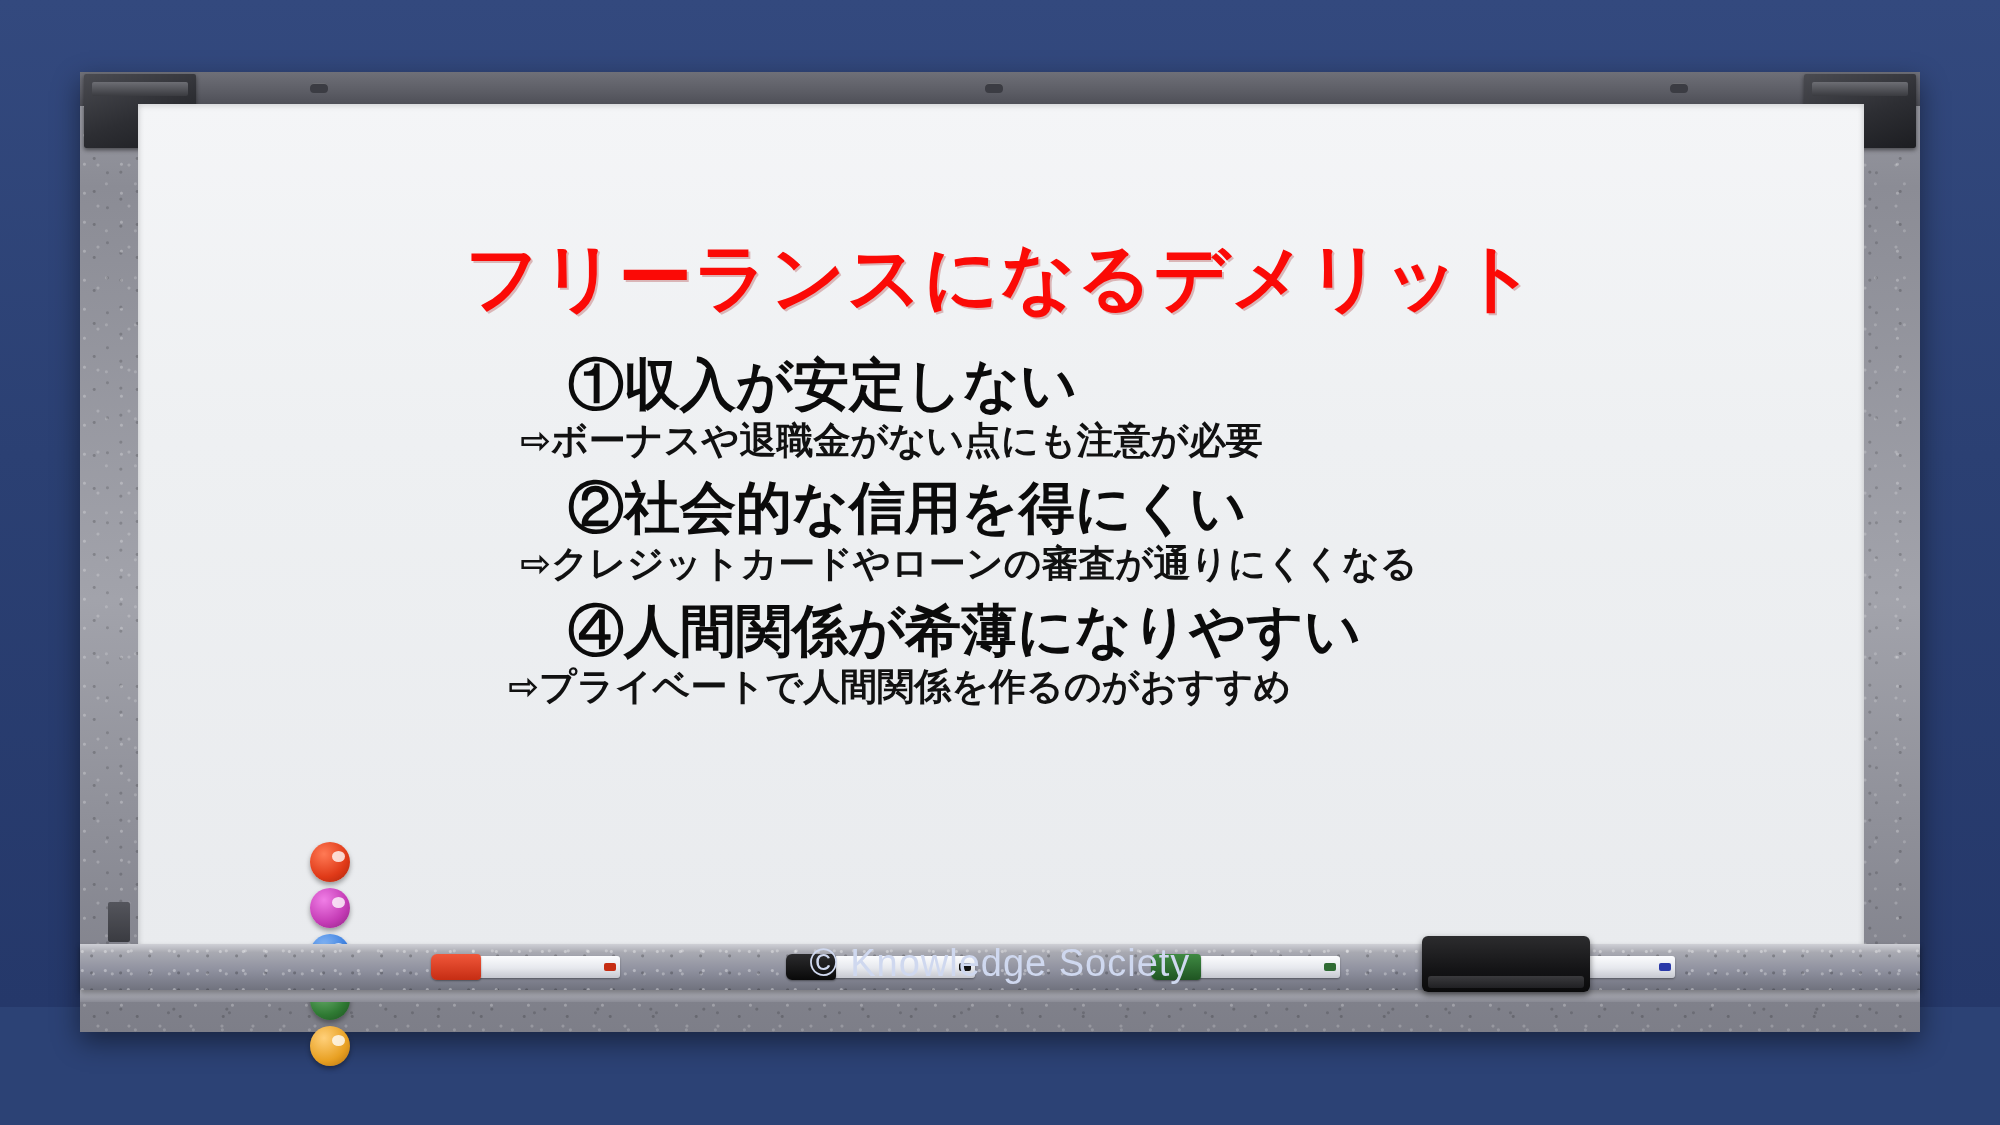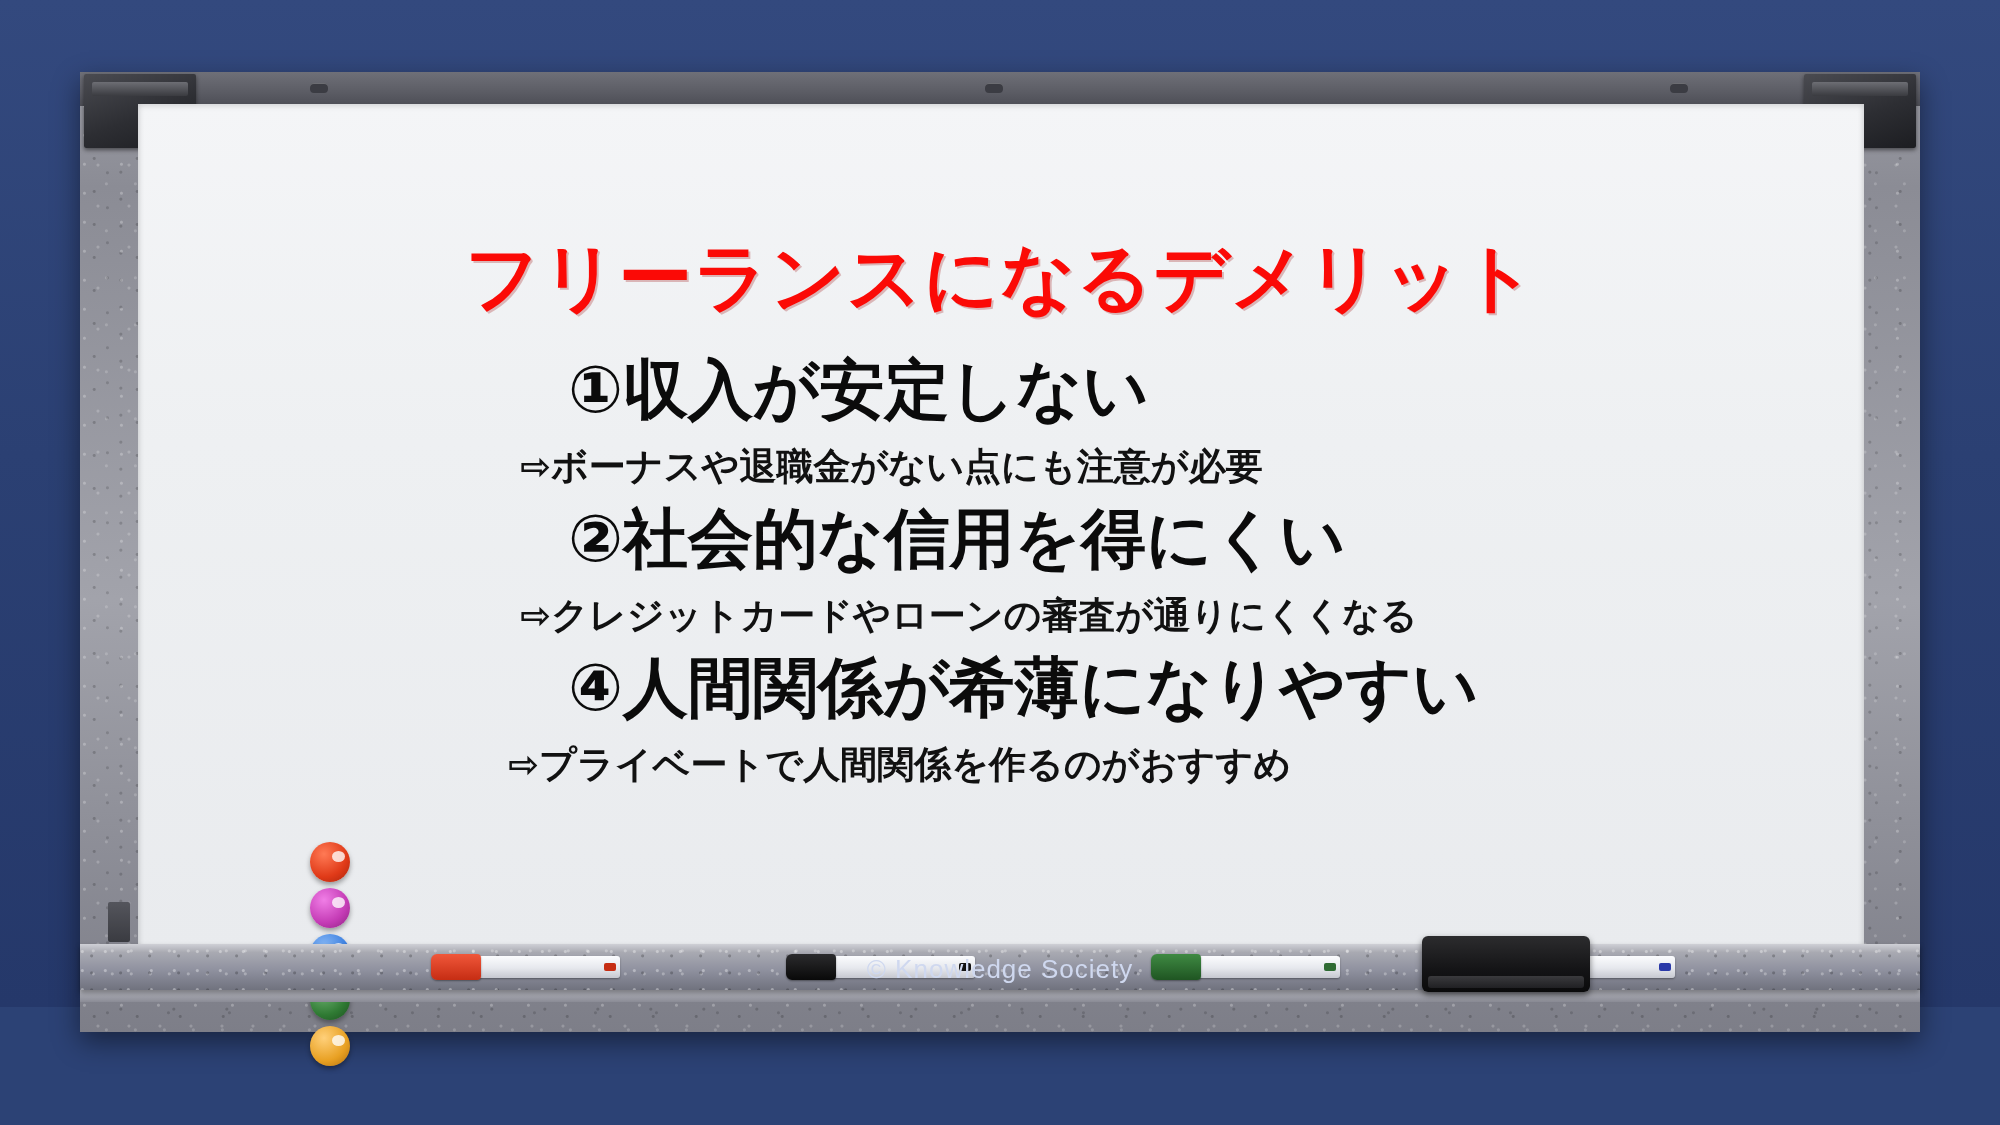--- a/index.html
+++ b/index.html
@@ -111,33 +111,33 @@
   
   .title{
     position:absolute;left:0;right:0;top:125px;text-align:center;
     color:#fb0a06;font-size:74px;font-weight:bold;letter-spacing:1px;
     text-shadow:2px 2px 0 rgba(150,0,0,.25);
     font-family:"DejaVu Sans","Liberation Sans",sans-serif;
   }
   .content{position:absolute;left:430px;top:250px;width:1400px;}
   .item{margin-bottom:14px;}
   .item-head{
-    color:#0b0b0b;font-size:65px;font-weight:bold;line-height:1.12;
-    letter-spacing:0px;white-space:nowrap;
+    color:#0b0b0b;font-size:56px;font-weight:bold;line-height:1.12;
+    letter-spacing:0px;white-space:nowrap;font-family:Liberation Serif, serif;
   }
   .item-sub{
     color:#111;font-size:37px;font-weight:bold;line-height:1.2;
-    margin-top:18px;margin-left:-48px;white-space:nowrap;
+    margin-top:2px;margin-left:-48px;white-space:nowrap;
   }
   .item:nth-child(3) .item-sub{margin-left:-60px;}
   .item:nth-child(4) .item-sub{margin-left:-60px;font-style:italic;}
 
   .footer{
     position:absolute;left:0;right:0;bottom:22px;text-align:center;
-    color:#cfd8ef;font-size:26px;letter-spacing:1px;
+    color:#cfd8ef;font-size:38px;letter-spacing:1px;
     font-family:"Liberation Sans",sans-serif;
   }
 </style>
 </head>
 <body>
 
 <div class="slide">
 
   <div class="board-frame">
 

